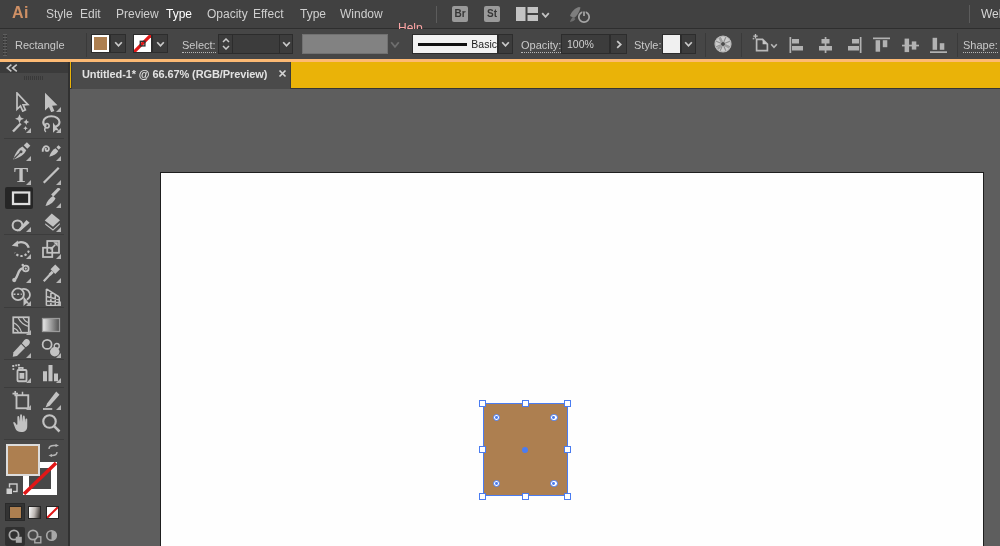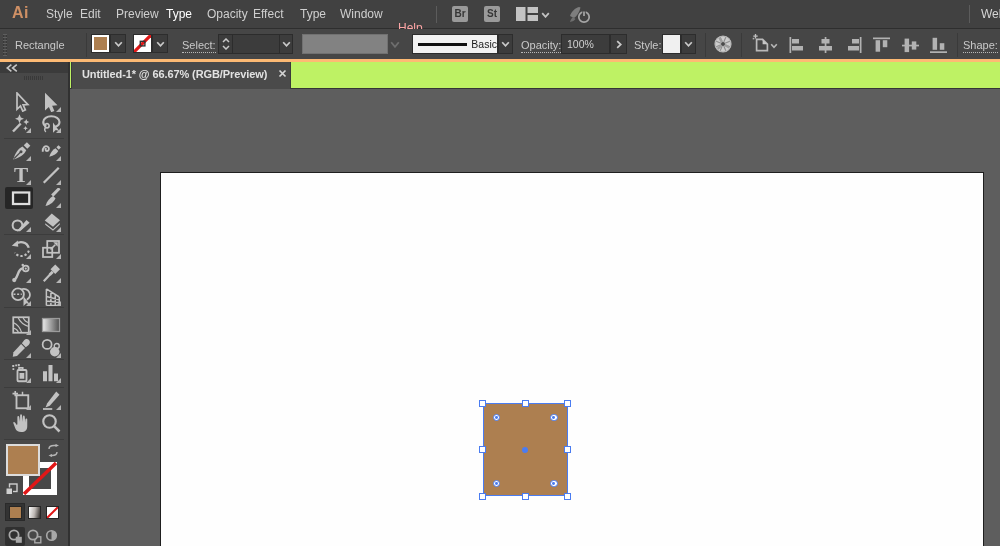--- a/index.html
+++ b/index.html
@@ -186,21 +186,21 @@
 <div class="ab" style="left:930px;top:8px">
       <svg width="17" height="16" viewBox="0 0 17 16" style="">
         <rect x="2.6" y="0.8" width="4.5" height="12" fill="#b2b2b2"></rect>
         <rect x="9.8" y="6.2" width="4.5" height="6.6" fill="#b2b2b2"></rect>
         <rect x="0" y="14.3" width="17" height="1.7" fill="#b2b2b2"></rect>
       </svg>
     </div>
 <div class="sep2" style="left:957px;top:4px;height:24px"></div>
 <div class="lbl" style="left:963px;top:10px;font-size:11px"><span class="dot-u">Shape:</span></div>
 </div>
-<div class="ab" style="left:69px;top:62px;width:931px;height:27px;background:#bef264;border-bottom:1px solid #353535">
+<div class="ab" style="left:69px;top:62px;width:931px;height:27px;background:#eab308;border-bottom:1px solid #353535">
 <div class="ab" style="left:2px;top:0;width:220px;height:27px;background:#4a4a4a;border-right:1px solid #3a3a3a;border-left:1px solid #3a3a3a">
       <div class="ab" style="left:10px;top:6px;font-size:11px;letter-spacing:-0.1px;font-weight:bold;color:#e2e2e2;white-space:nowrap">Untitled-1* @ 66.67% (RGB/Preview)</div>
       <div class="ab" style="left:206px;top:7px">
         <svg width="9" height="9" viewBox="0 0 9 9" style="">
           <path d="M1.5 1.5 L7.5 7.5 M7.5 1.5 L1.5 7.5" stroke="#d5d5d5" stroke-width="1.7"></path>
         </svg>
       </div>
     </div>
 </div>
 <div class="ab" style="left:69px;top:89px;width:931px;height:457px;background:#5e5e5e"></div>

